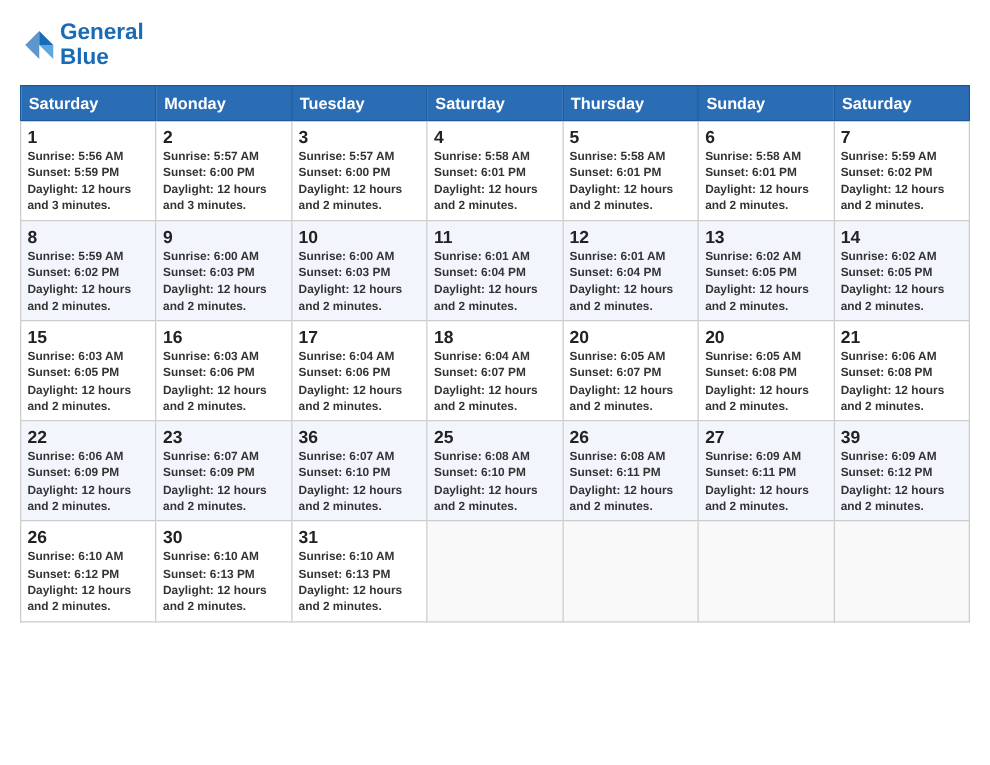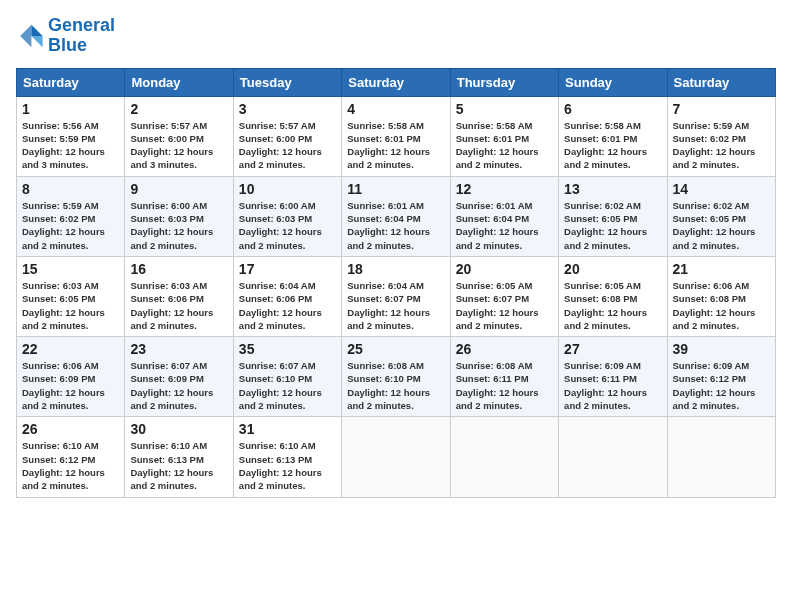--- a/index.html
+++ b/index.html
@@ -274,21 +274,21 @@
 and 2 minutes.</div>
         </td>
         <td>
           <span class="day-num">23</span>
           <div class="day-info" style="white-space: pre-line;">Sunrise: 6:07 AM
 Sunset: 6:09 PM
 Daylight: 12 hours
 and 2 minutes.</div>
         </td>
         <td>
-          <span class="day-num">35</span>
+          <span class="day-num">36</span>
           <div class="day-info" style="white-space: pre-line;">Sunrise: 6:07 AM
 Sunset: 6:10 PM
 Daylight: 12 hours
 and 2 minutes.</div>
         </td>
         <td>
           <span class="day-num">25</span>
           <div class="day-info" style="white-space: pre-line;">Sunrise: 6:08 AM
 Sunset: 6:10 PM
 Daylight: 12 hours

